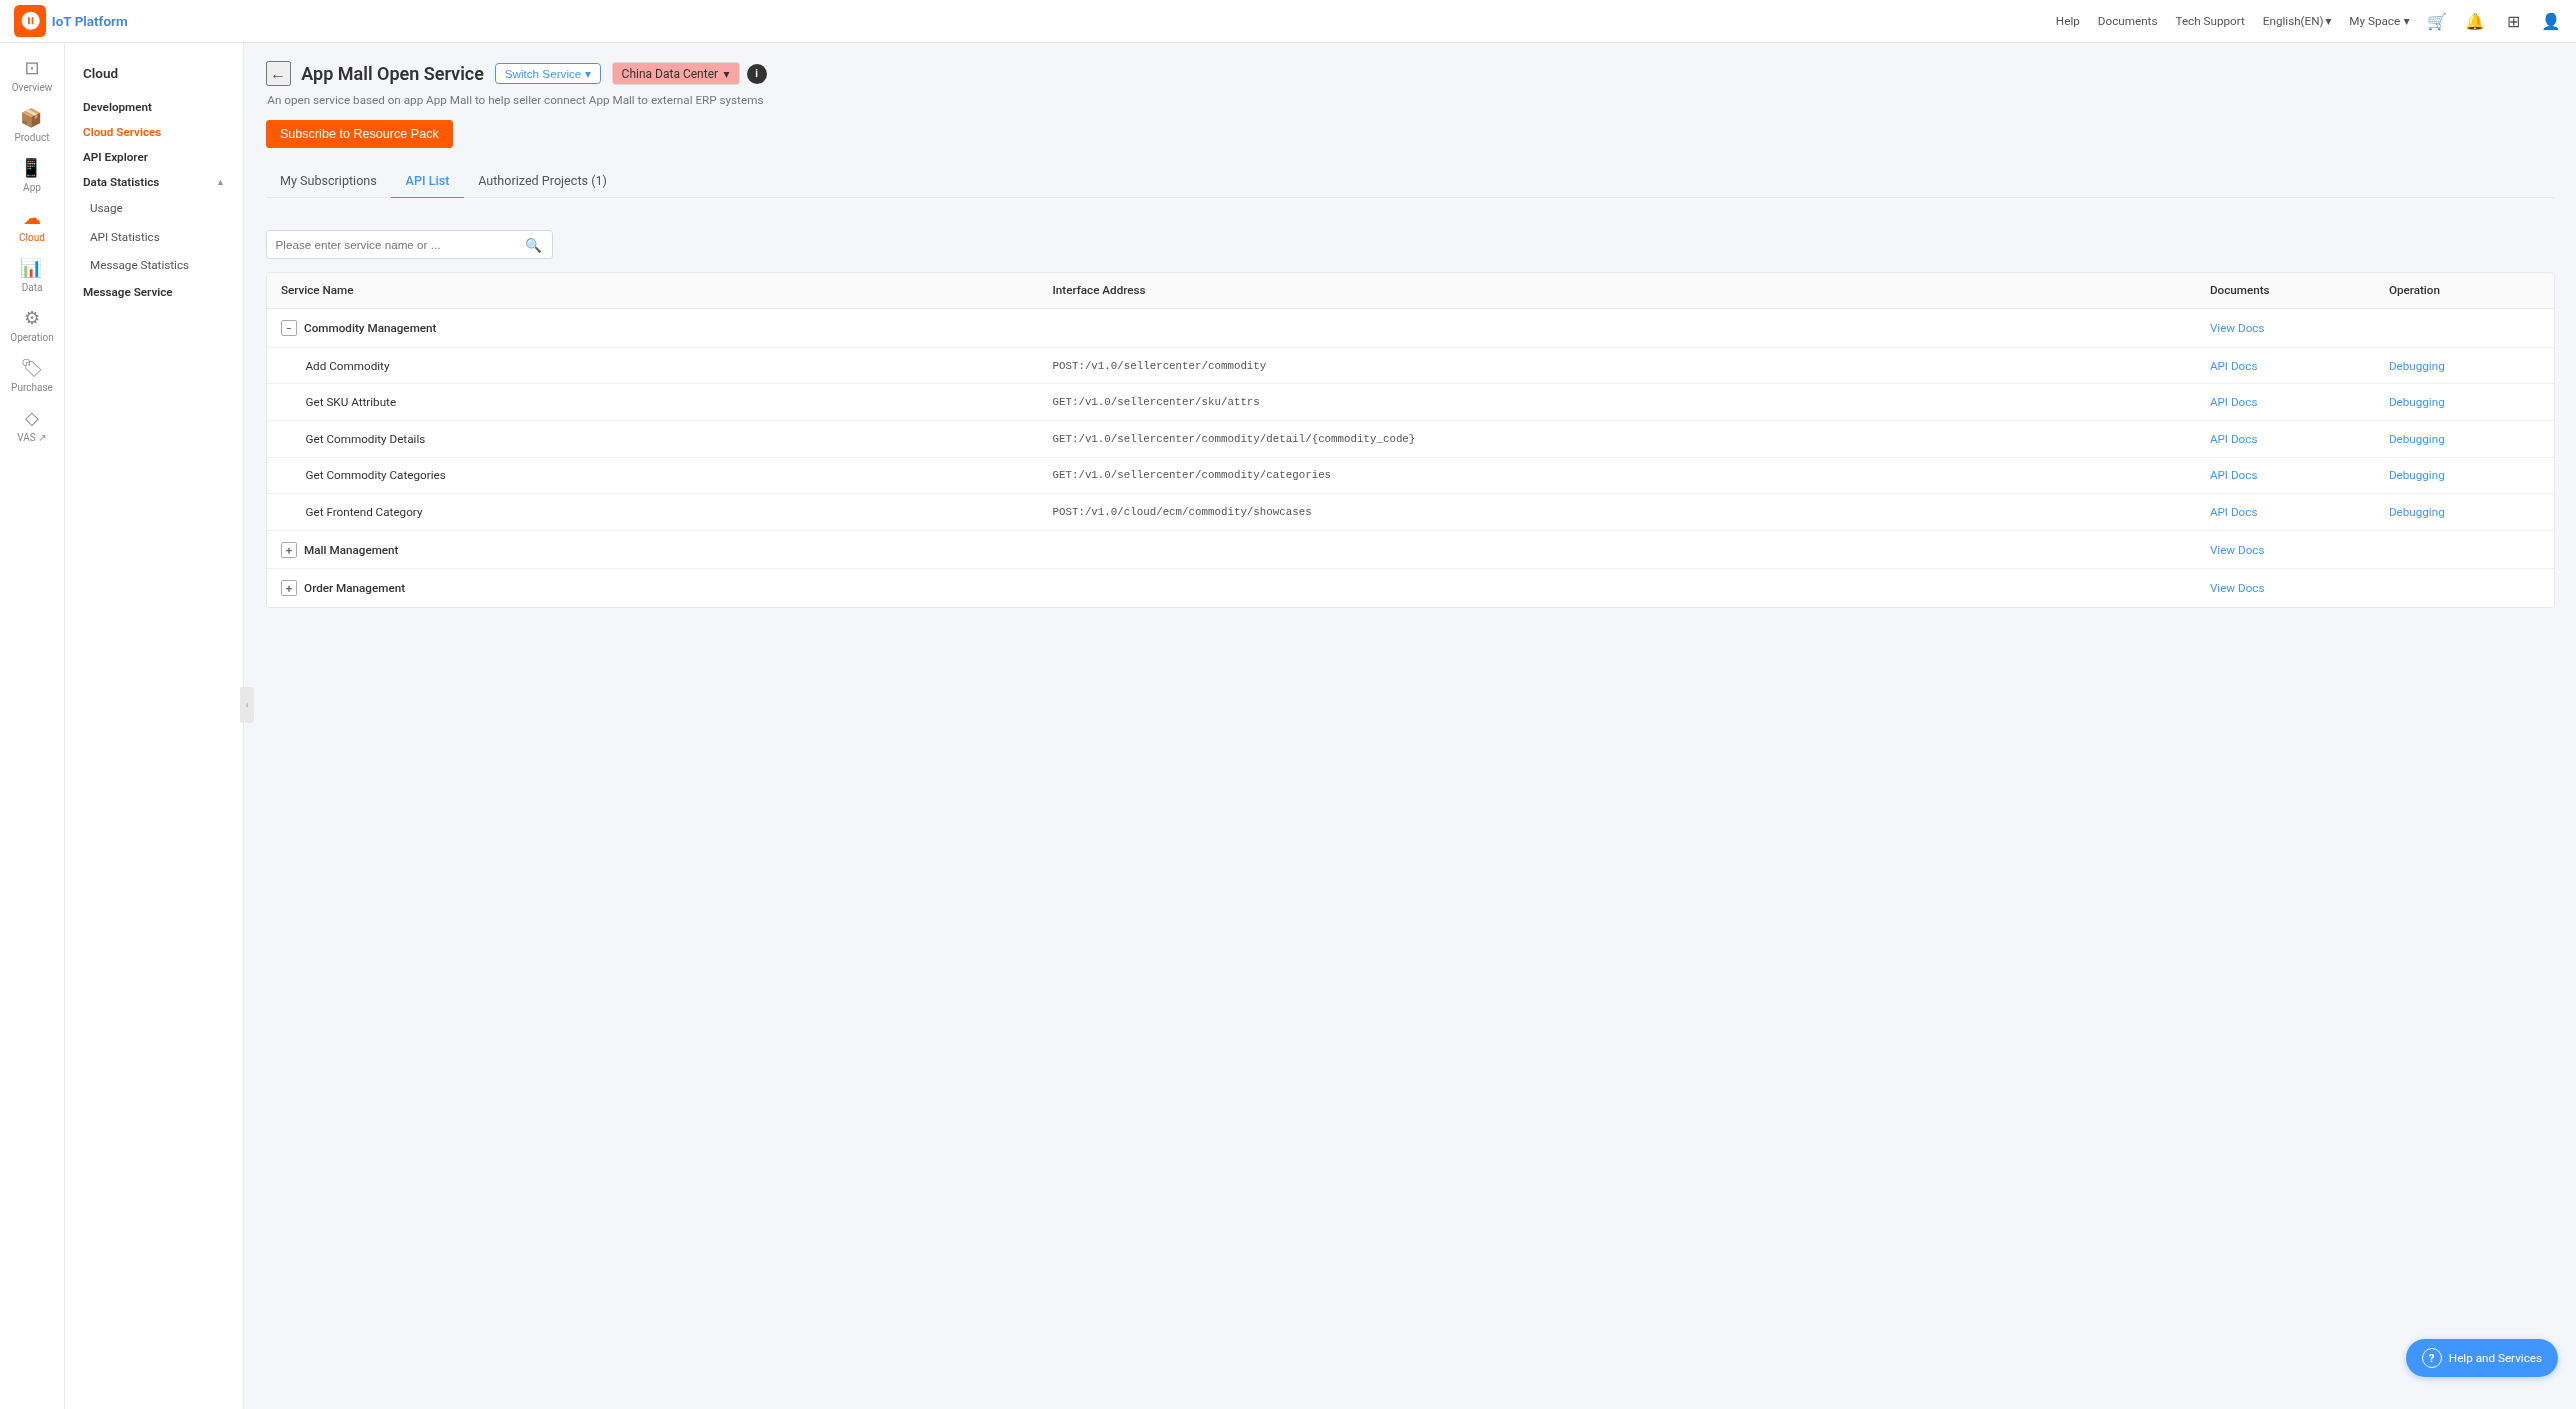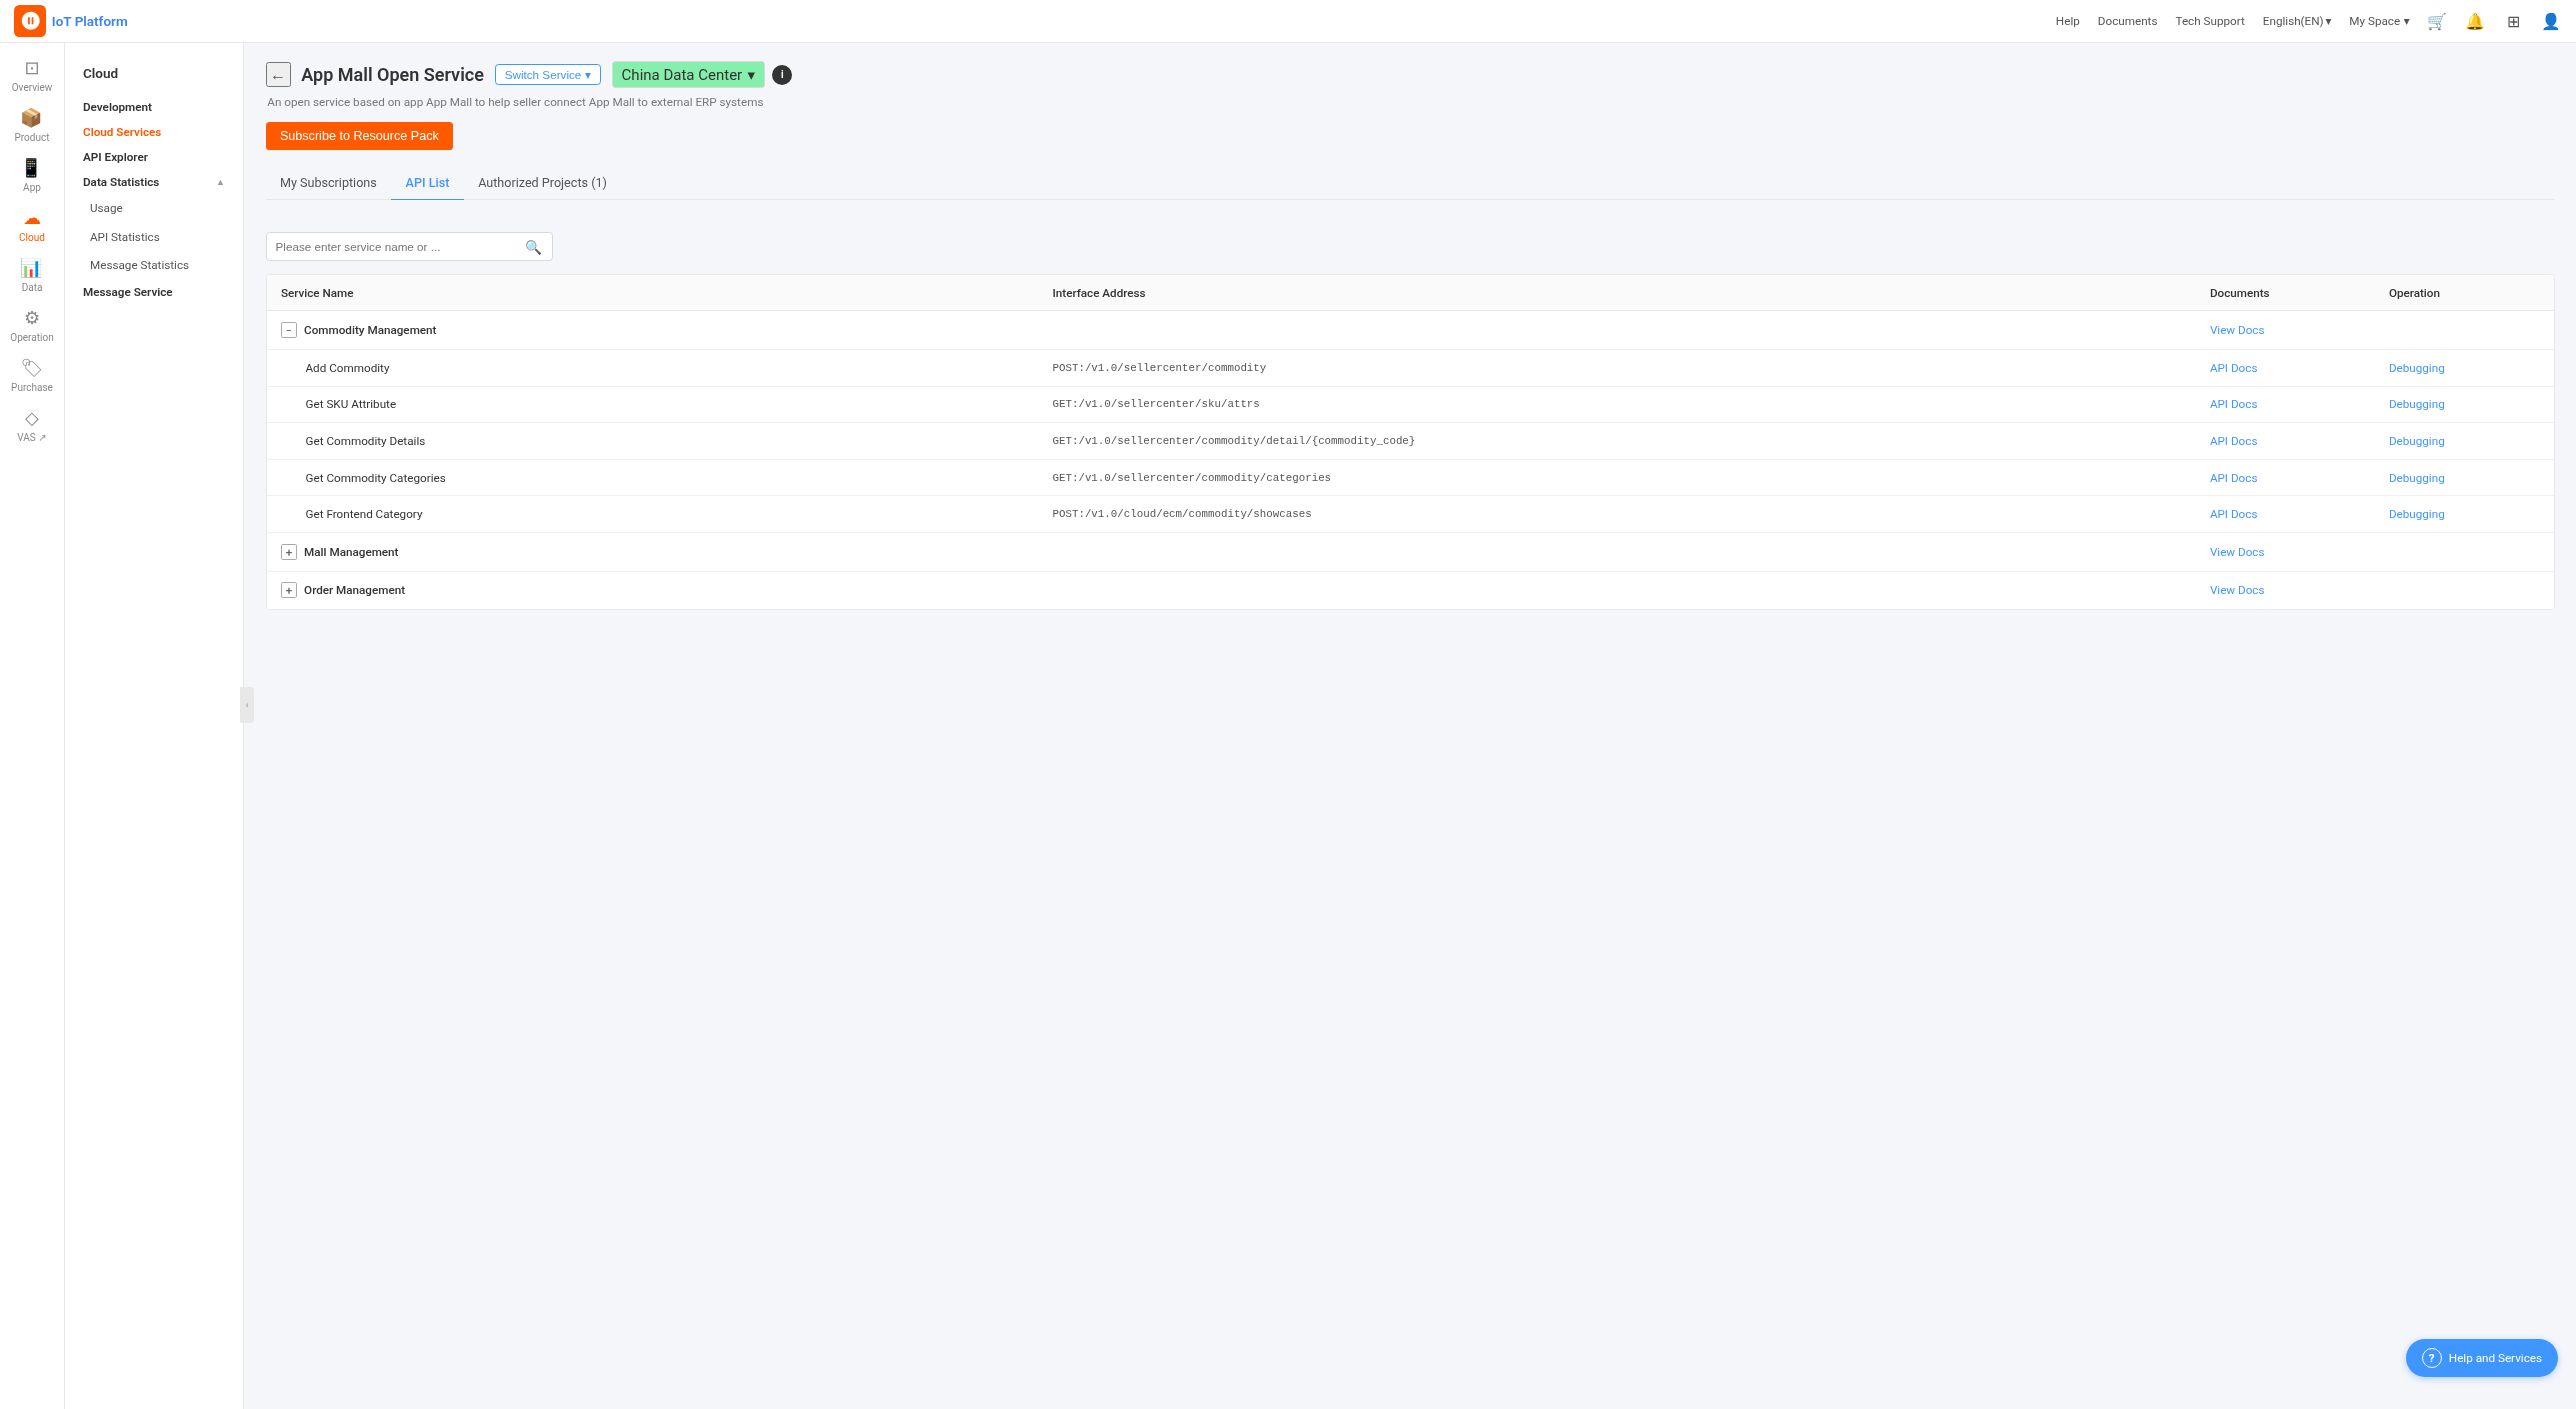--- a/index.html
+++ b/index.html
@@ -56,21 +56,21 @@
     
     .page-header { display: flex; align-items: center; gap: 10.8px; margin-bottom: 7.2px; }
     .back-btn { width: 25px; height: 25px; display: flex; align-items: center; justify-content: center; cursor: pointer; color: #555; font-size: 16px; }
     .page-title { font-size: 18px; font-weight: 600; color: #333; }
     .switch-service-btn {
       display: flex; align-items: center; gap: 3.6px; border: 1.3px solid #4096ff; border-radius: 3.6px;
       padding: 2.7px 9px; font-size: 11.7px; color: #4096ff; cursor: pointer; background: #fff;
     }
     .data-center-selector {
       margin-left: auto; display: flex; align-items: center; gap: 5.4px;
-      border: 0.9px solid #d9d9d9; border-radius: 3.6px; padding: 3.6px 9px; font-size: 15px; cursor: pointer; background: #86efac;
+      border: 0.9px solid #d9d9d9; border-radius: 3.6px; padding: 3.6px 9px; font-size: 12px; cursor: pointer; background: #fca5a5;
     }
     .info-icon-circle { width: 20px; height: 20px; border-radius: 50%; background: #333; display: flex; align-items: center; justify-content: center; color: #fff; font-size: 10px; font-weight: bold; cursor: pointer; }
 
     .page-description { font-size: 11.7px; color: #777; margin-bottom: 12.6px; padding-left: 1.8px; }
     .subscribe-btn { background: #ff5a00; color: #fff; border: none; border-radius: 3.6px; padding: 7.2px 14.4px; font-size: 12.6px; cursor: pointer; margin-bottom: 16px; }
 
     
     .tabs { display: flex; border-bottom: 0.9px solid #e8e8e8; margin-bottom: 32px; }
     .tab { padding: 9px 14.4px; font-size: 12.6px; color: #555; cursor: pointer; border-bottom: 1.8px solid transparent; margin-bottom: -0.9px; }
     .tab.active { color: #4096ff; border-bottom: 1.8px solid #4096ff; font-weight: 500; }

